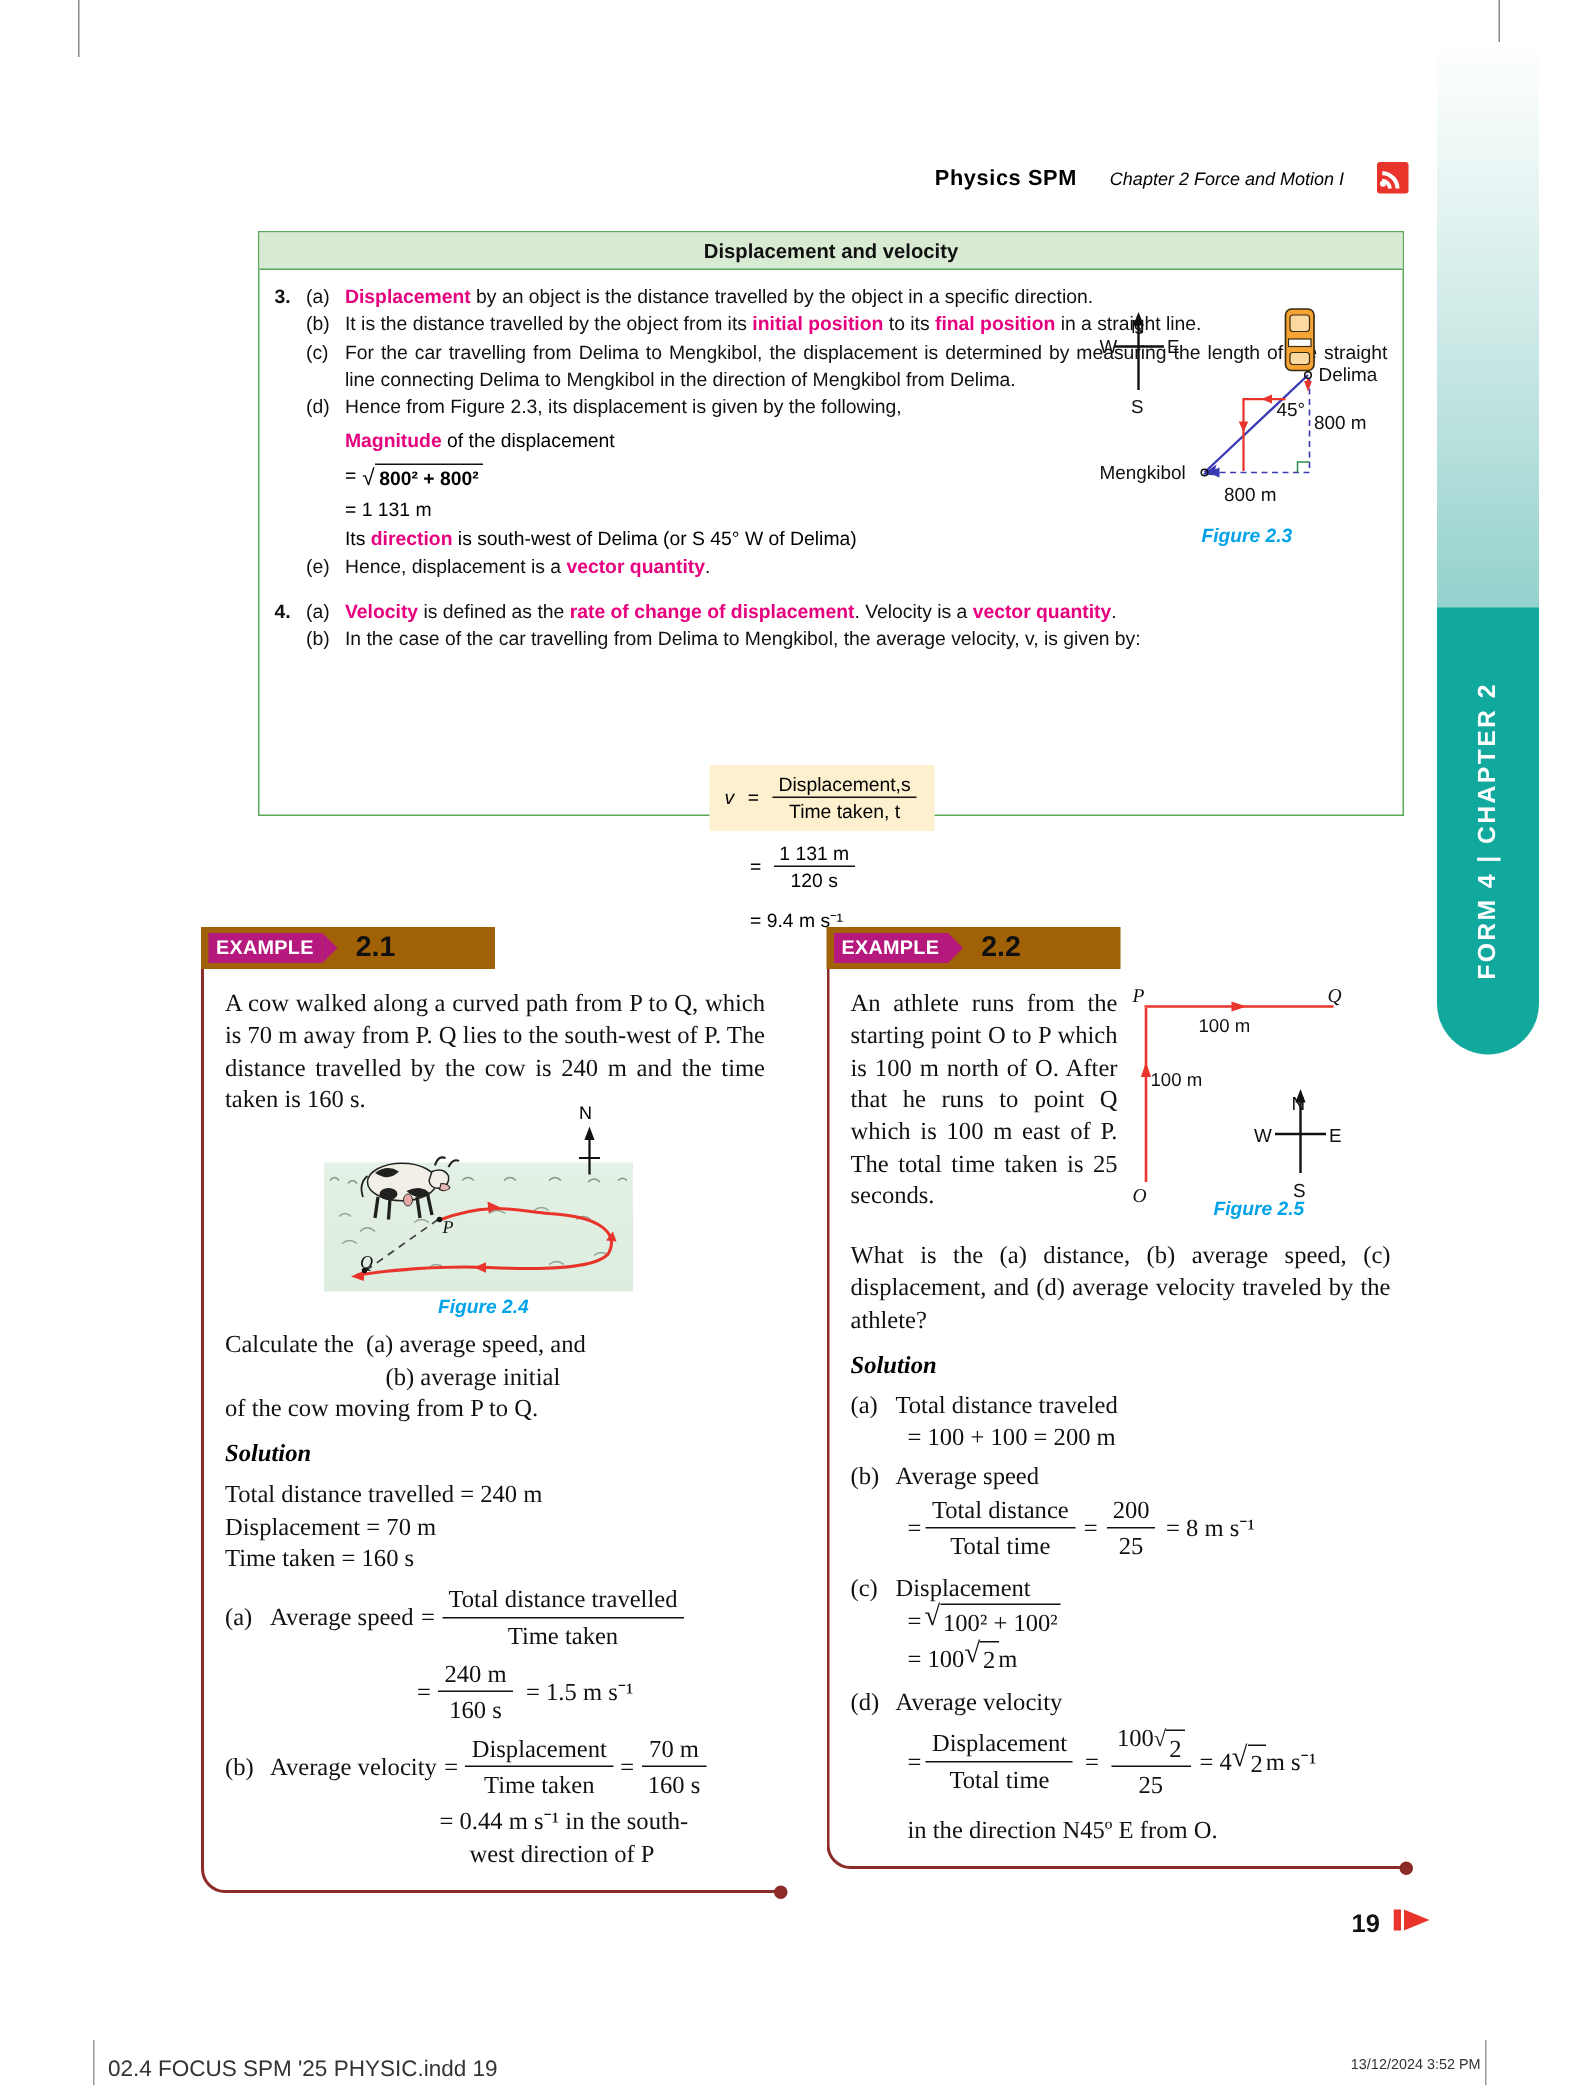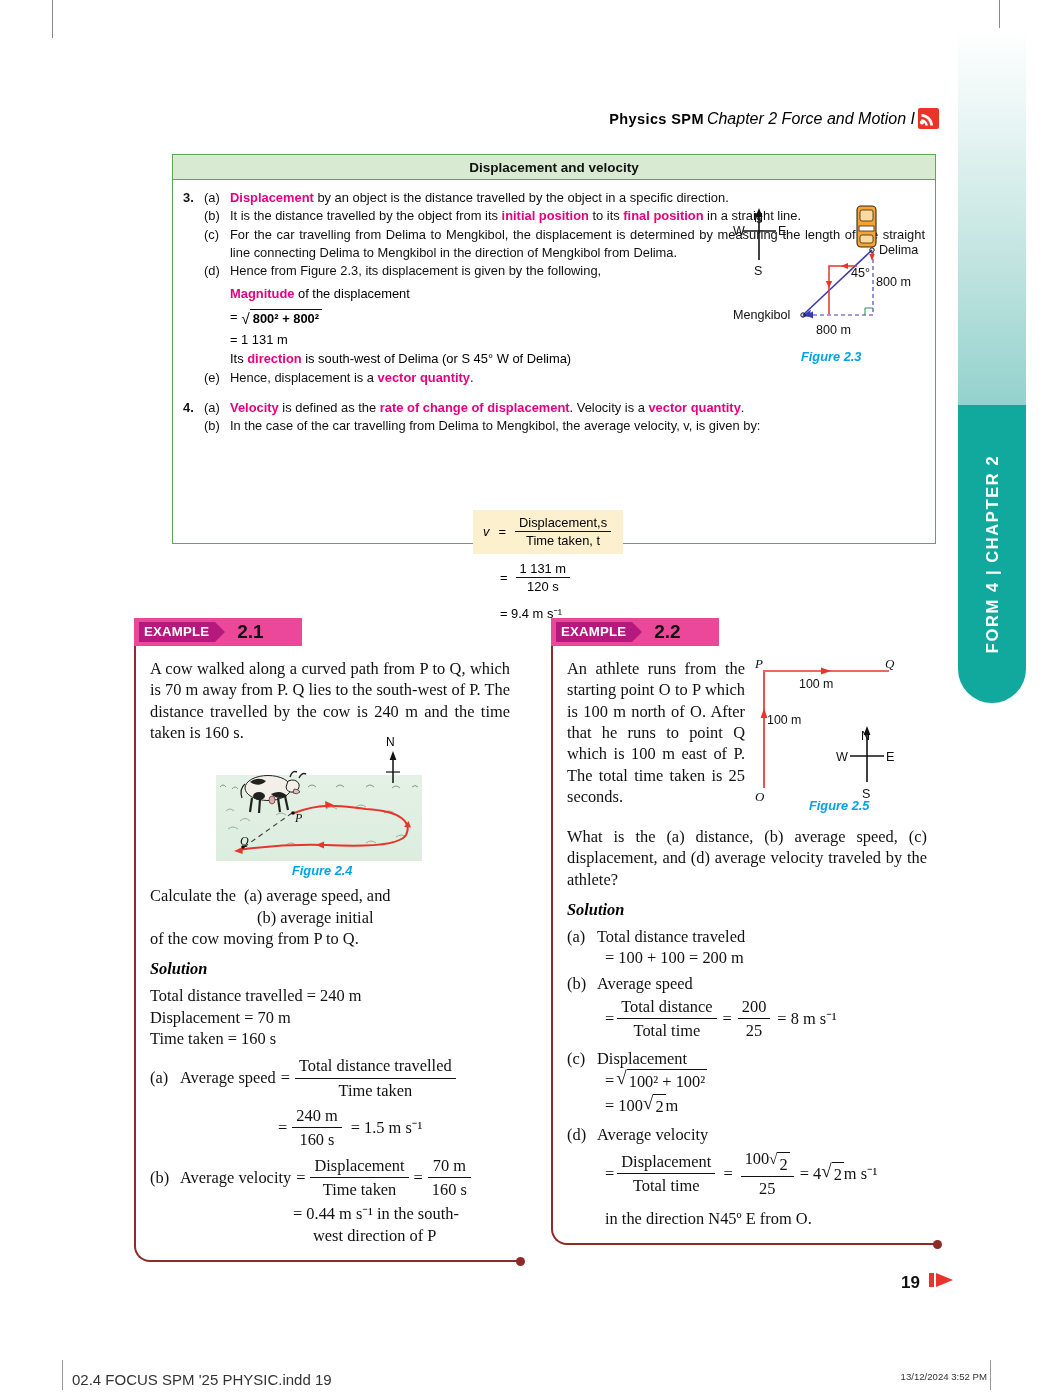--- a/index.html
+++ b/index.html
@@ -27,24 +27,24 @@
   .side-tab-label {
     position:absolute; left:50%; top:50%;
     transform:translate(-50%,-50%) rotate(-90deg);
     white-space:nowrap;
     color:#ffffff; font-weight:bold; font-size:16.5px; letter-spacing:1.6px;
   }
 
   
   .runhead {
     position:absolute; right:112px; top:108px;
-    display:flex; align-items:center; gap:3px;
+    display:flex; align-items:center; gap:22px;
   }
   .runhead .rh-title { font-weight:bold; font-size:14.5px; color:#000; letter-spacing:.4px; }
-  .runhead .rh-sub { font-style:italic; font-size:16px; color:#000; }
+  .runhead .rh-sub { font-style:italic; font-size:12px; color:#000; }
   .rss-badge {
     width:21px; height:21px; background:#e8342a; position:relative; border-radius:2px;
     display:inline-block;
   }
   .rss-badge svg { position:absolute; left:0; top:0; }
 
   
   .notebox {
     position:absolute; left:172px; top:154px; width:764px; height:390px;
     border:1.3px solid #5aa95a; background:#ffffff;
@@ -88,21 +88,21 @@
   
   .fig23 { position:absolute; left:560px; top:24px; width:200px; height:150px; }
   .fig23-cap, .fig-cap {
     color:#00a2e8; font-style:italic; font-weight:bold; font-size:12.8px;
   }
 
   
   .exwrap { position:absolute; }
   .ex-badge {
     position:relative; height:28px; display:flex; align-items:center;
-    background:#ec4899; width:168px; padding-left:5px;
+    background:#a16207; width:196px; padding-left:5px;
   }
   .ex-badge .ribbon {
     position:relative; background:#b5197d; color:#fff; font-weight:bold;
     font-size:13.2px; letter-spacing:.2px; height:20px; line-height:20px;
     padding:0 6px 0 5px;
   }
   .ex-badge .ribbon:after {
     content:""; position:absolute; right:-10px; top:0;
     border-left:10px solid #b5197d;
     border-top:10px solid transparent; border-bottom:10px solid transparent;

